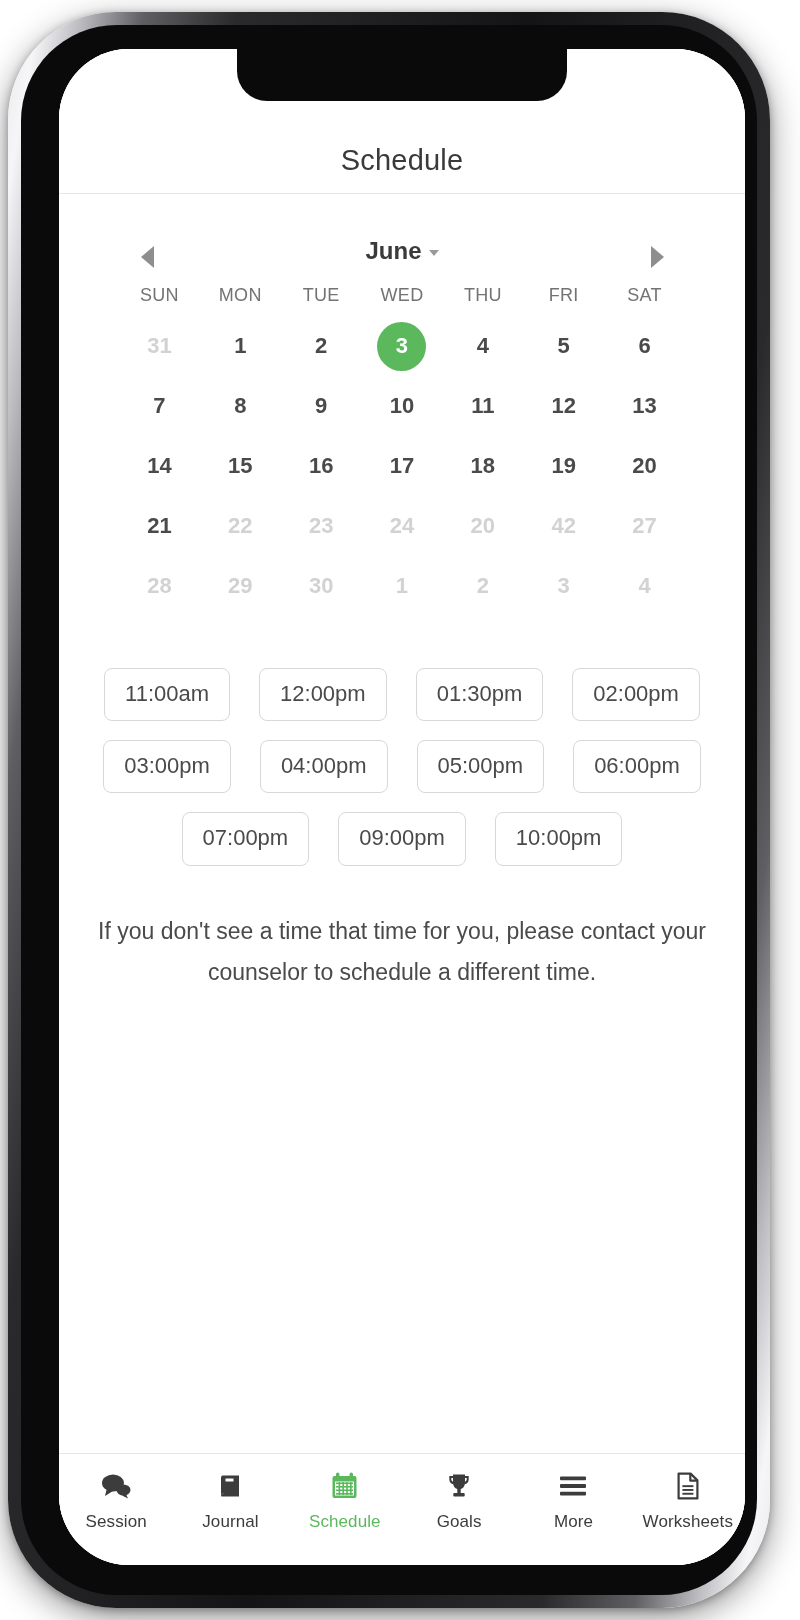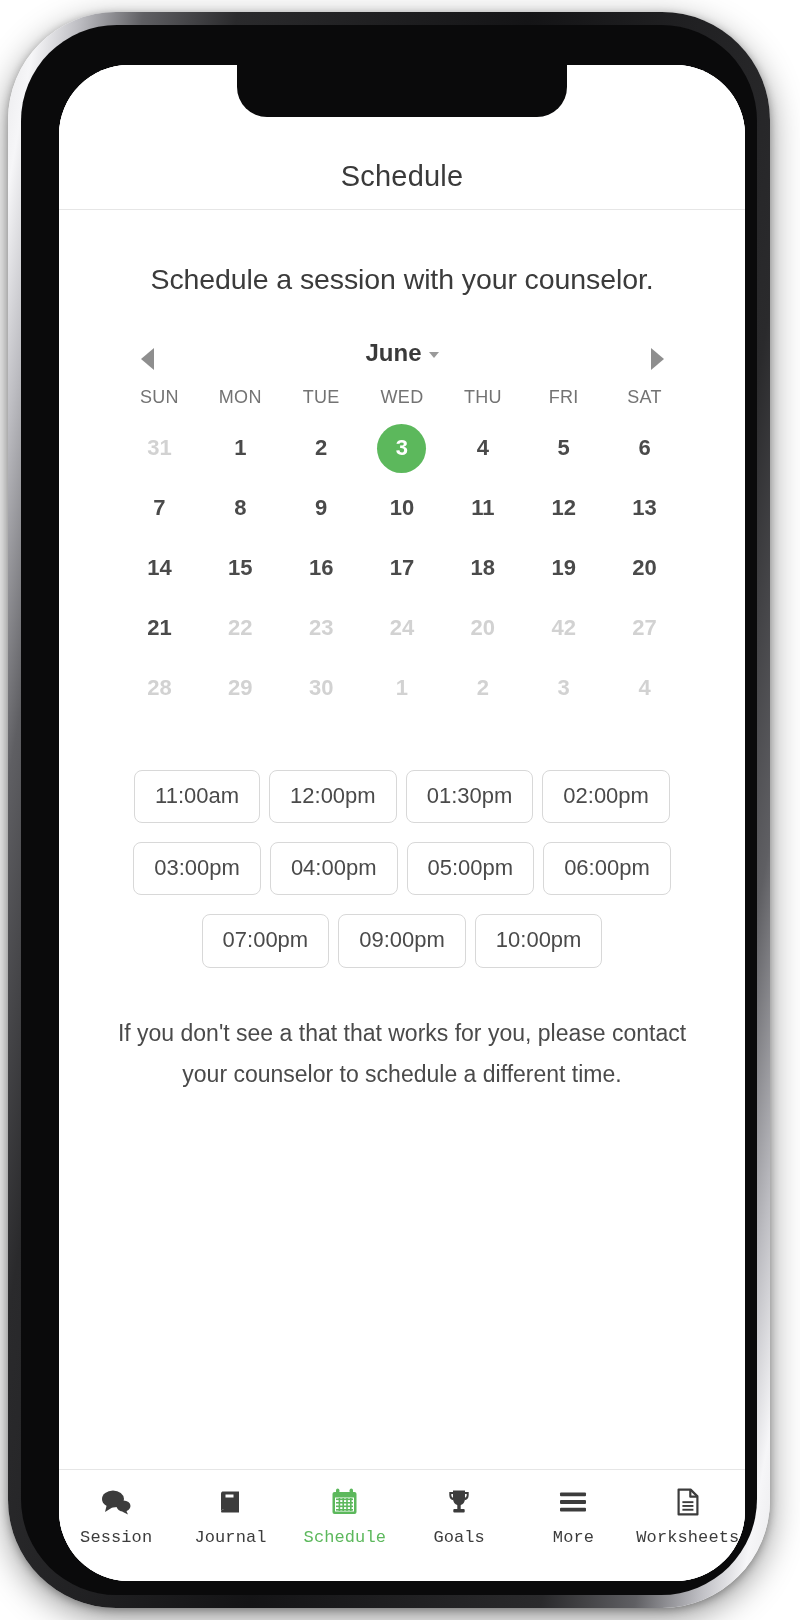--- a/index.html
+++ b/index.html
@@ -30,21 +30,21 @@
   }
   #phone-bezel {
     position: absolute;
     left: 13px; top: 13px;
     width: 736px; height: 1570px;
     border-radius: 96px;
     background: #0a0a0b;
   }
   #phone-screen {
     position: absolute;
-    left: 38px; top: 40px;
+    left: 38px; top: 24px;
     width: 686px; height: 1516px;
     border-radius: 70px;
     background: #ffffff;
     overflow: hidden;
   }
   #notch {
     position: absolute;
     left: 50%;
     transform: translateX(-50%);
     top: 0;
@@ -181,21 +181,21 @@
     justify-content: center;
     color: #ffffff;
   }
 
   
   #slots {
     margin-top: 52px;
     display: flex;
     flex-wrap: wrap;
     justify-content: center;
-    gap: 19px 9px;
+    gap: 19px 29px;
     padding: 0 8px;
   }
   .slot {
     border: 1px solid #d8d8d8;
     border-radius: 8px;
     background: #ffffff;
     font-size: 22px;
     color: #4a4a4a;
     padding: 13px 20px 14px;
     min-width: 123px;
@@ -222,21 +222,20 @@
     align-items: flex-start;
     padding-top: 17px;
     background: #ffffff;
   }
   .tab {
     flex: 1 1 0;
     display: flex;
     flex-direction: column;
     align-items: center;
     gap: 11px;
-    font-family: Liberation Mono, monospace;
   }
   .tab-icon {
     height: 30px;
     display: flex;
     align-items: center;
     justify-content: center;
     color: #3c3c3c;
   }
   .tab-label {
     font-size: 17px;
@@ -255,21 +254,20 @@
       <div id="notch"></div>
 
       <div id="app">
 
         <div id="nav-bar">
           <div id="page-title">Schedule</div>
         </div>
 
         <div id="content">
 
-          <div id="headline">Schedule a session with your counselor.</div>
 
           <div id="calendar">
 
             <div id="cal-header">
               <div class="cal-arrow" id="cal-prev">
                 <div class="tri tri-left"></div>
               </div>
               <div id="cal-month-wrap">
                 <span id="cal-month">June</span>
                 <span class="caret-down"></span>
@@ -337,21 +335,21 @@
               <div class="slot">03:00pm</div>
               <div class="slot">04:00pm</div>
               <div class="slot">05:00pm</div>
               <div class="slot">06:00pm</div>
               <div class="slot">07:00pm</div>
               <div class="slot">09:00pm</div>
               <div class="slot">10:00pm</div>
             </div>
 
           <div id="note">
-            <span>If you don't see a that that works for you, please</span>
+            <span>If you don't see a time that time for you, please</span>
             <span>contact your counselor to schedule a different time.</span>
           </div>
 
         </div>
 
         <div id="tab-bar">
             <div class="tab">
               <div class="tab-icon">
                 <svg width="30" height="26" viewBox="0 0 30 26">
                   <ellipse cx="12" cy="10" rx="11" ry="8.6" fill="currentColor"></ellipse>

